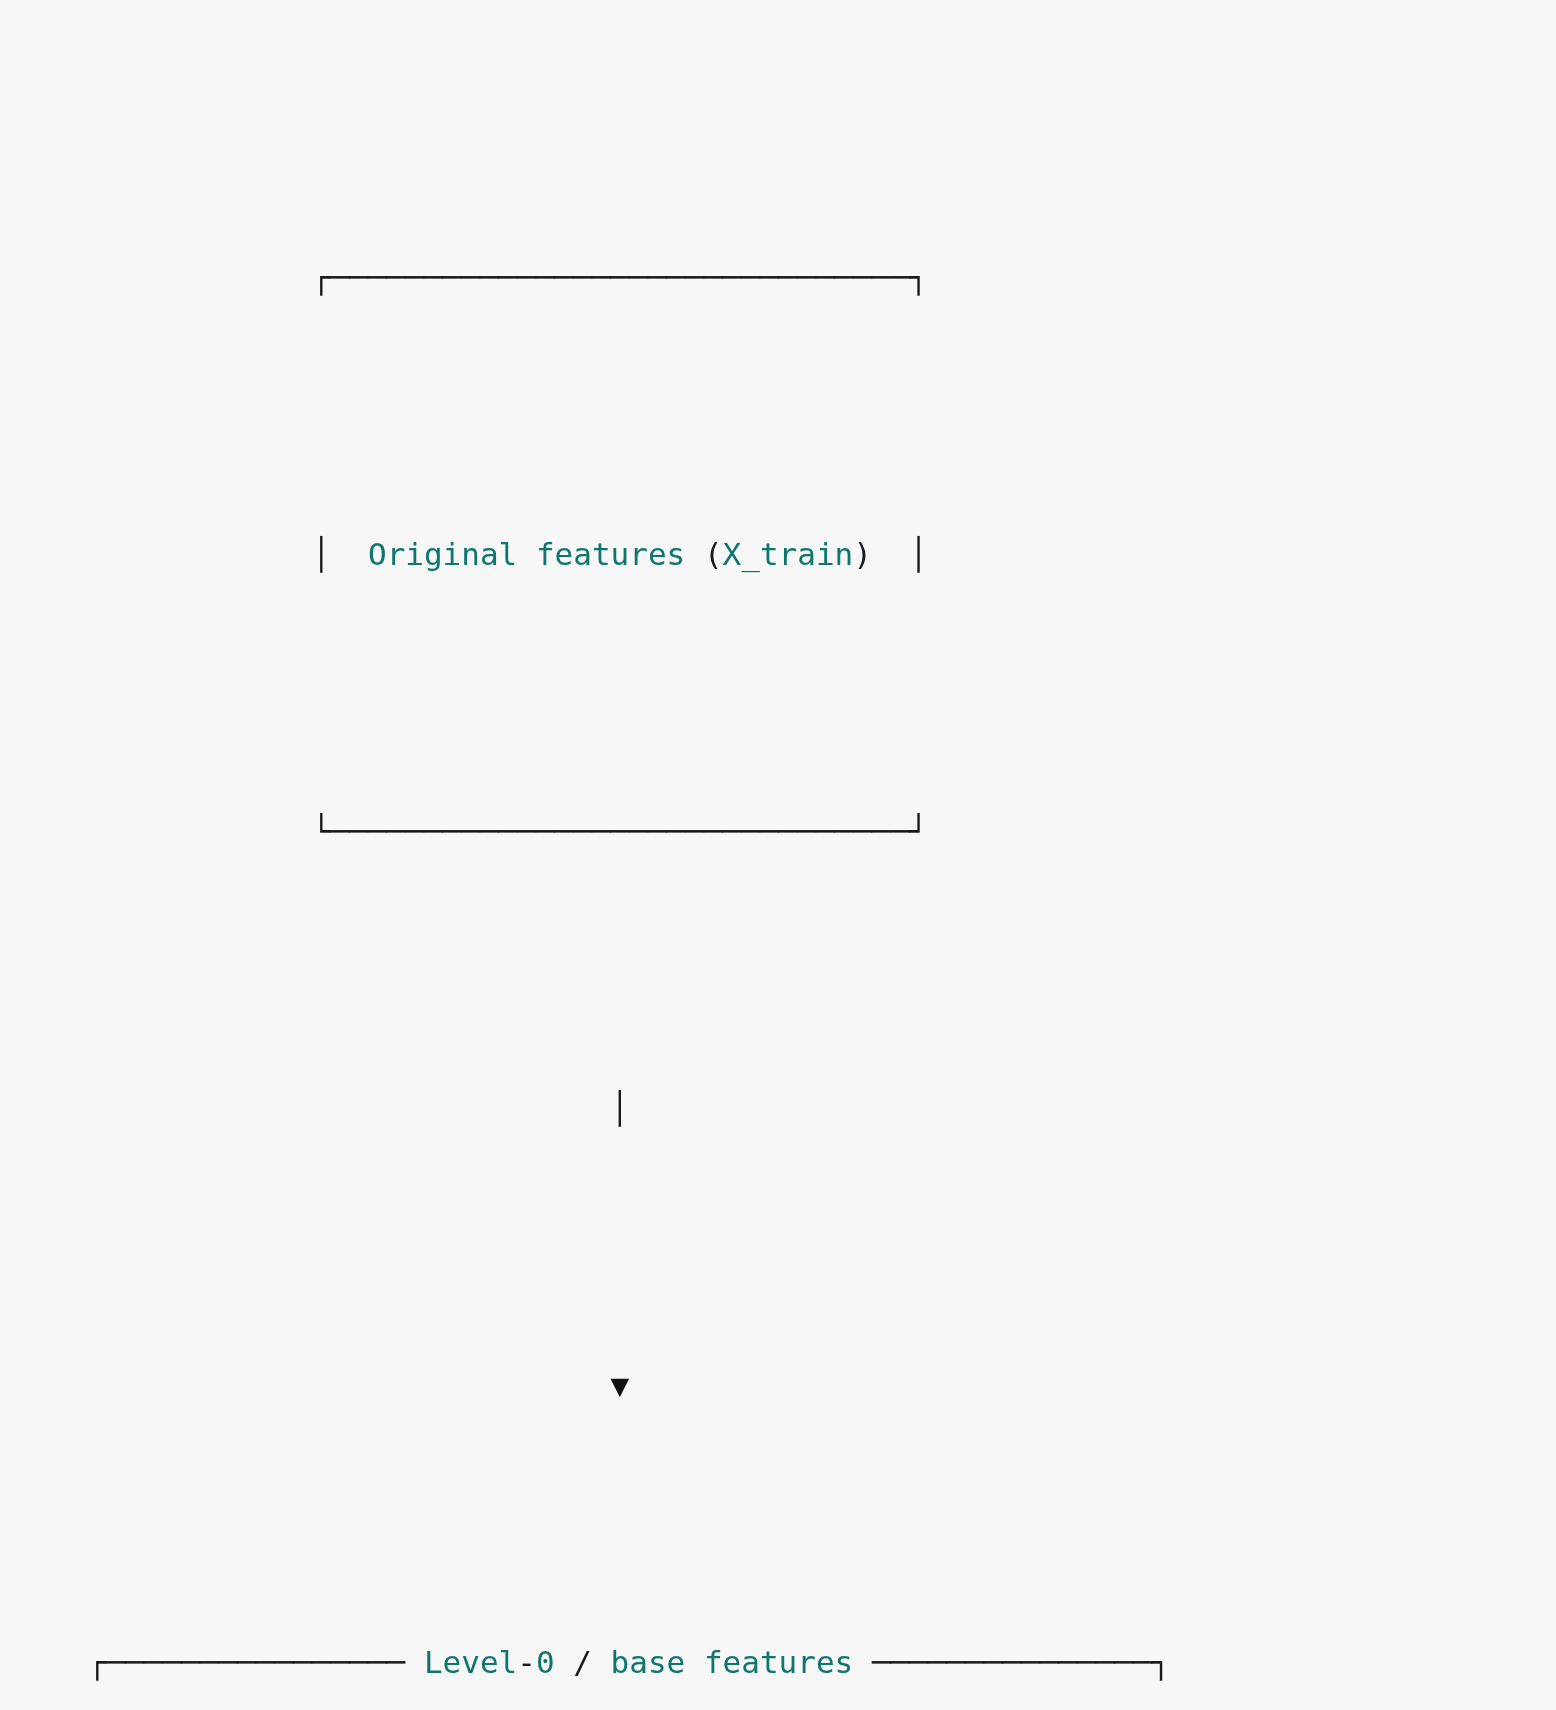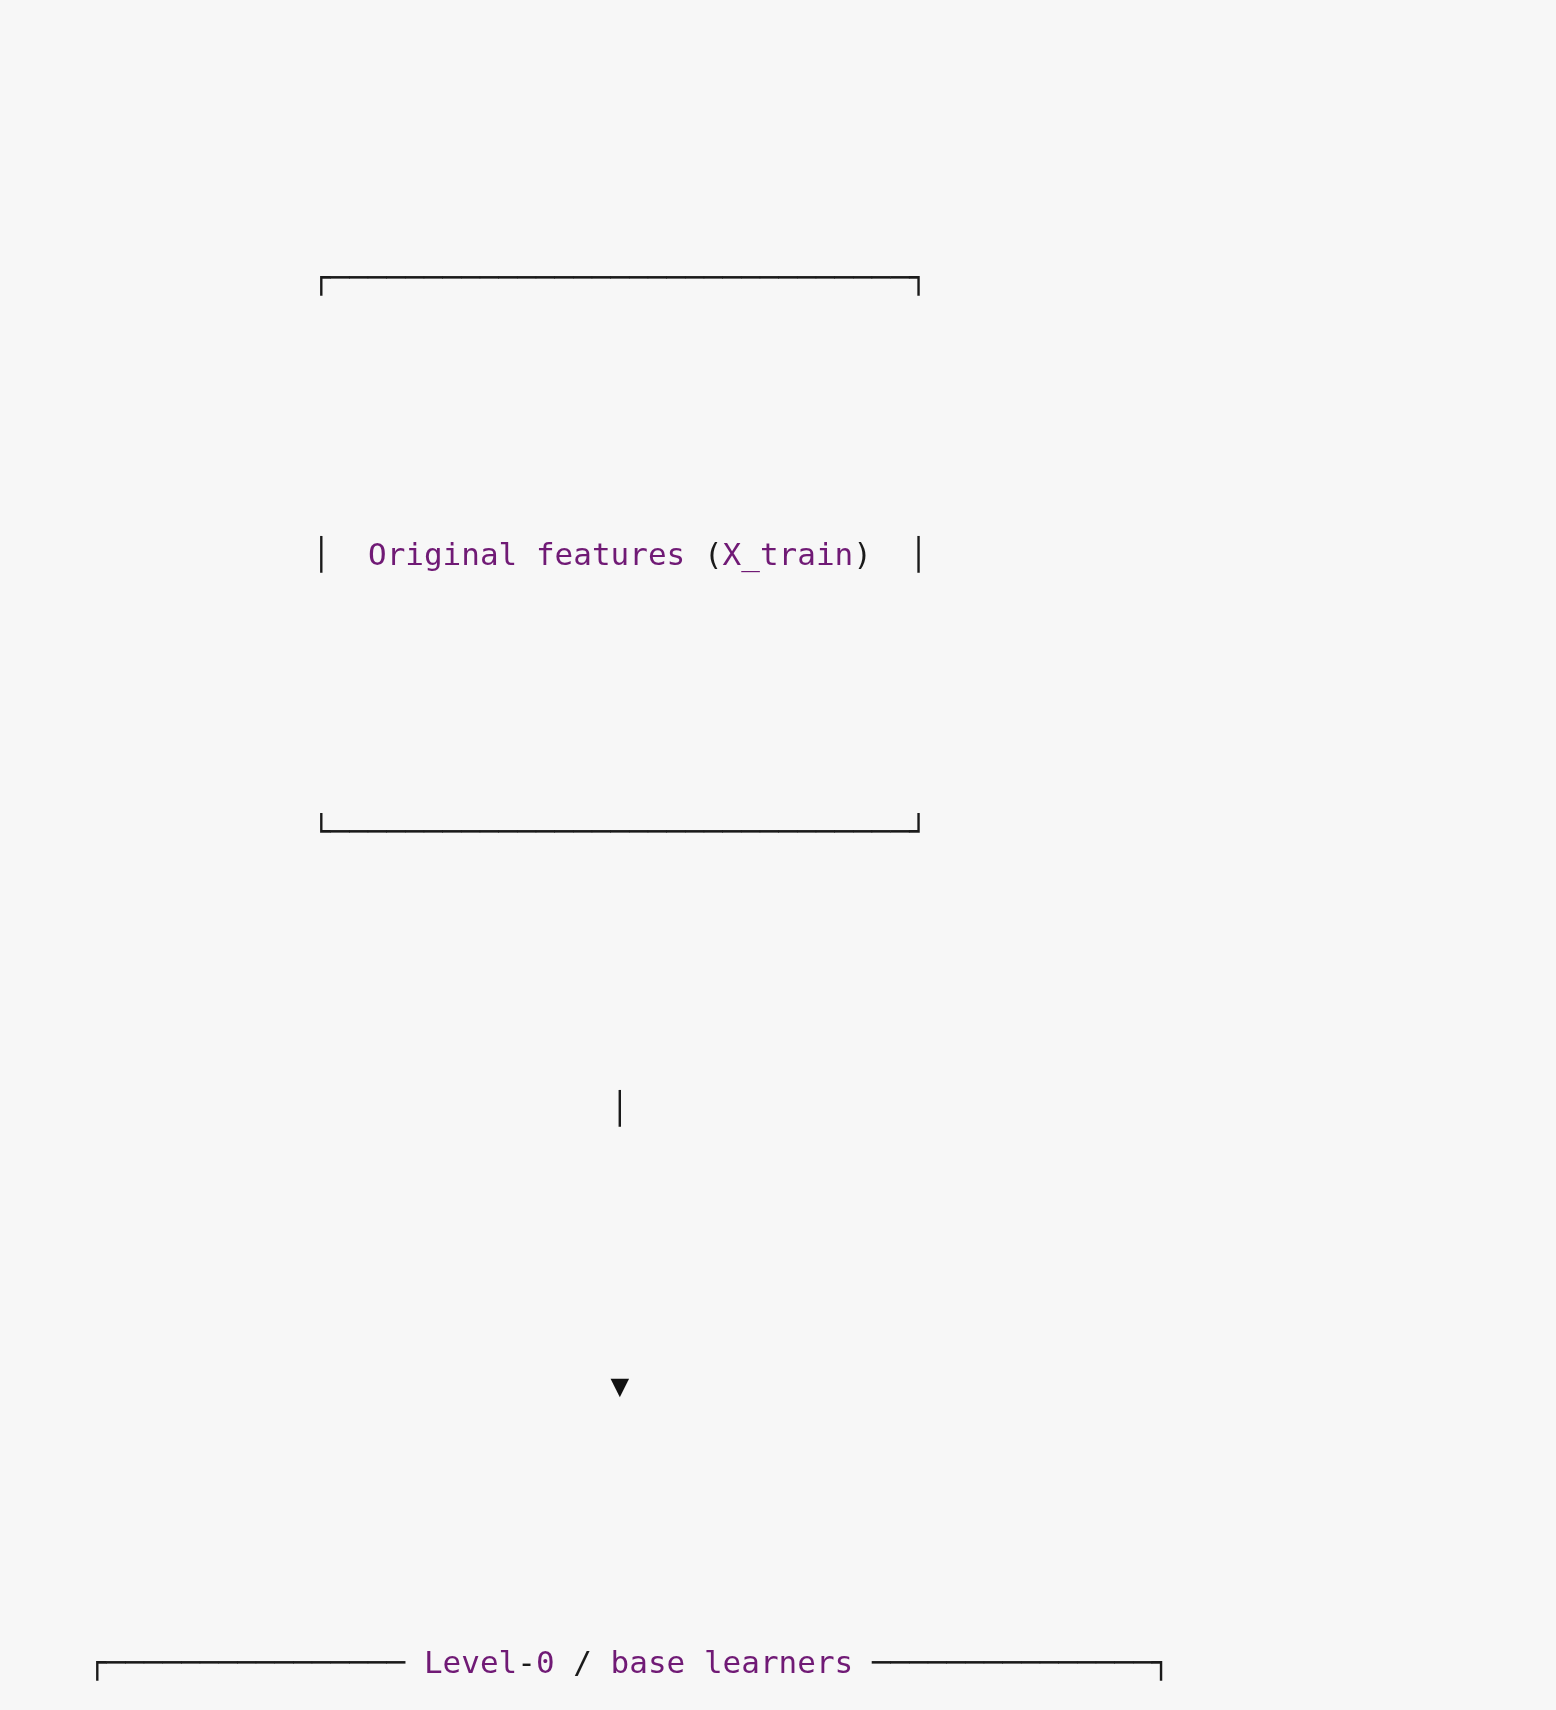--- a/index.html
+++ b/index.html
@@ -32,21 +32,21 @@
     white-space: pre;
     color: #1a1a1a;
     -webkit-font-smoothing: antialiased;
   }
   .ascii .row {
     display: block;
     height: 55.4px;
     white-space: pre;
   }
   
-  .w  { color: #701a75; }   
+  .w  { color: #0f766e; }   
   .p  { color: #1a1a1a; }   
   .arrow-d, .arrow-u { color: #111111; }
 </style>
 </head>
 <body>
 
 <div id="diagram">
 
   <div class="ascii">
 
@@ -59,21 +59,21 @@
     
     <span class="row"><span class="p">            └───────────────────────────────┘</span></span>
 
     
     <span class="row"><span class="p">                            │</span></span>
 
     
     <span class="row"><span class="p">                            </span><span class="arrow-d">▼</span></span>
 
     
-    <span class="row"><span class="p">┌──────────────── </span><span class="w">Level</span><span class="p">-</span><span class="w">0 </span><span class="p">/</span><span class="w"> base learners</span><span class="p"> ───────────────┐</span></span>
+    <span class="row"><span class="p">┌──────────────── </span><span class="w">Level</span><span class="p">-</span><span class="w">0 </span><span class="p">/</span><span class="w"> base features</span><span class="p"> ───────────────┐</span></span>
 
     
     
 
     
     
 
     
     
 

